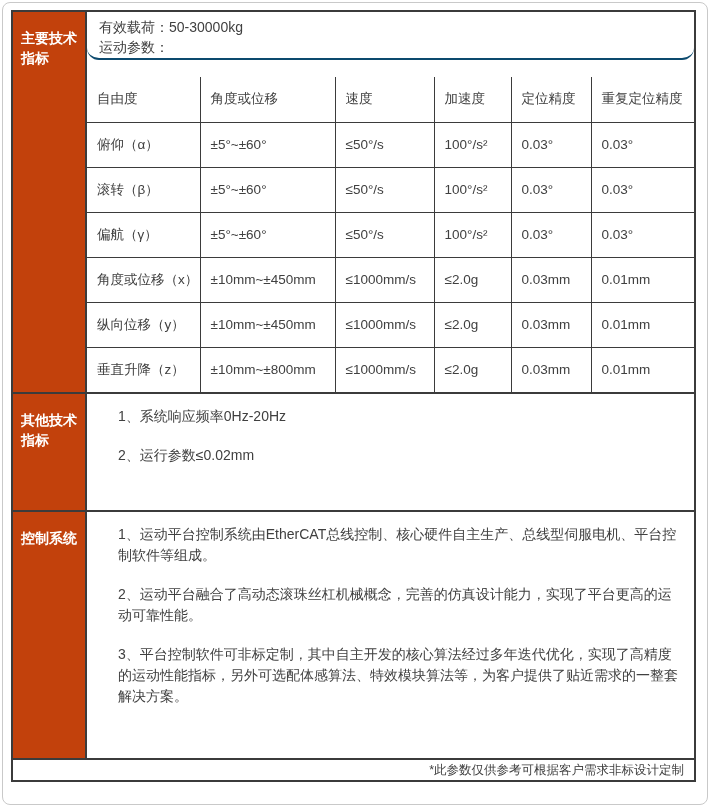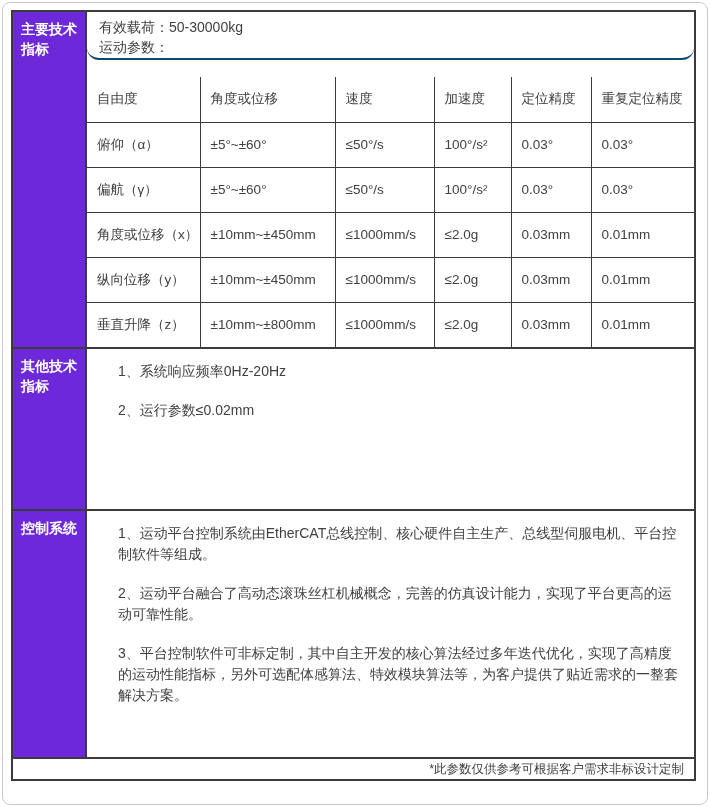--- a/index.html
+++ b/index.html
@@ -27,26 +27,26 @@
     width: 685px;
   }
   .main-box {
     border: 2px solid #3b3b3b;
   }
   .section { display: flex; align-items: stretch; }
   .section + .section { border-top: 2px solid #3b3b3b; }
   .section-label {
     flex: 0 0 74px;
     width: 74px;
-    background: #6d28d9;
+    background: #c2410c;
     color: #ffffff;
     font-weight: bold;
     font-size: 14px;
     line-height: 1.45;
-    padding: 7px 8px;
+    padding: 16px 8px;
     border-right: 2px solid #3b3b3b;
   }
   .section-content { flex: 1 1 auto; min-width: 0; }
   .intro {
     padding: 5px 12px 2px 12px;
     font-size: 14px;
     line-height: 1.45;
     height: 48px;
     overflow: hidden;
     border-bottom: 2px solid #0c4a6e;
@@ -68,21 +68,21 @@
     height: 45px;
     white-space: nowrap;
     overflow: hidden;
   }
   .sec-other .section-content,
   .sec-control .section-content {
     padding: 12px 14px 0 14px;
     font-size: 14px;
     line-height: 1.5;
   }
-  .sec-other { height: 162px; overflow: hidden; }
+  .sec-other { height: 118px; overflow: hidden; }
   .sec-control { height: 248px; overflow: hidden; }
   .item-paragraph { margin: 0 0 18px 17px; }
   .footer-row {
     border: 2px solid #3b3b3b;
     border-top: none;
     height: 22px;
     display: flex;
     align-items: center;
     justify-content: flex-end;
     padding: 0 10px;
@@ -126,20 +126,28 @@
             </tr>
             <tr>
               <td>俯仰（α）</td>
               <td>±5°~±60°</td>
               <td>≤50°/s</td>
               <td>100°/s²</td>
               <td>0.03°</td>
               <td>0.03°</td>
             </tr>
             <tr>
+              <td>滚转（β）</td>
+              <td>±5°~±60°</td>
+              <td>≤50°/s</td>
+              <td>100°/s²</td>
+              <td>0.03°</td>
+              <td>0.03°</td>
+            </tr>
+            <tr>
               <td>偏航（γ）</td>
               <td>±5°~±60°</td>
               <td>≤50°/s</td>
               <td>100°/s²</td>
               <td>0.03°</td>
               <td>0.03°</td>
             </tr>
             <tr>
               <td>角度或位移（x）</td>
               <td>±10mm~±450mm</td>

